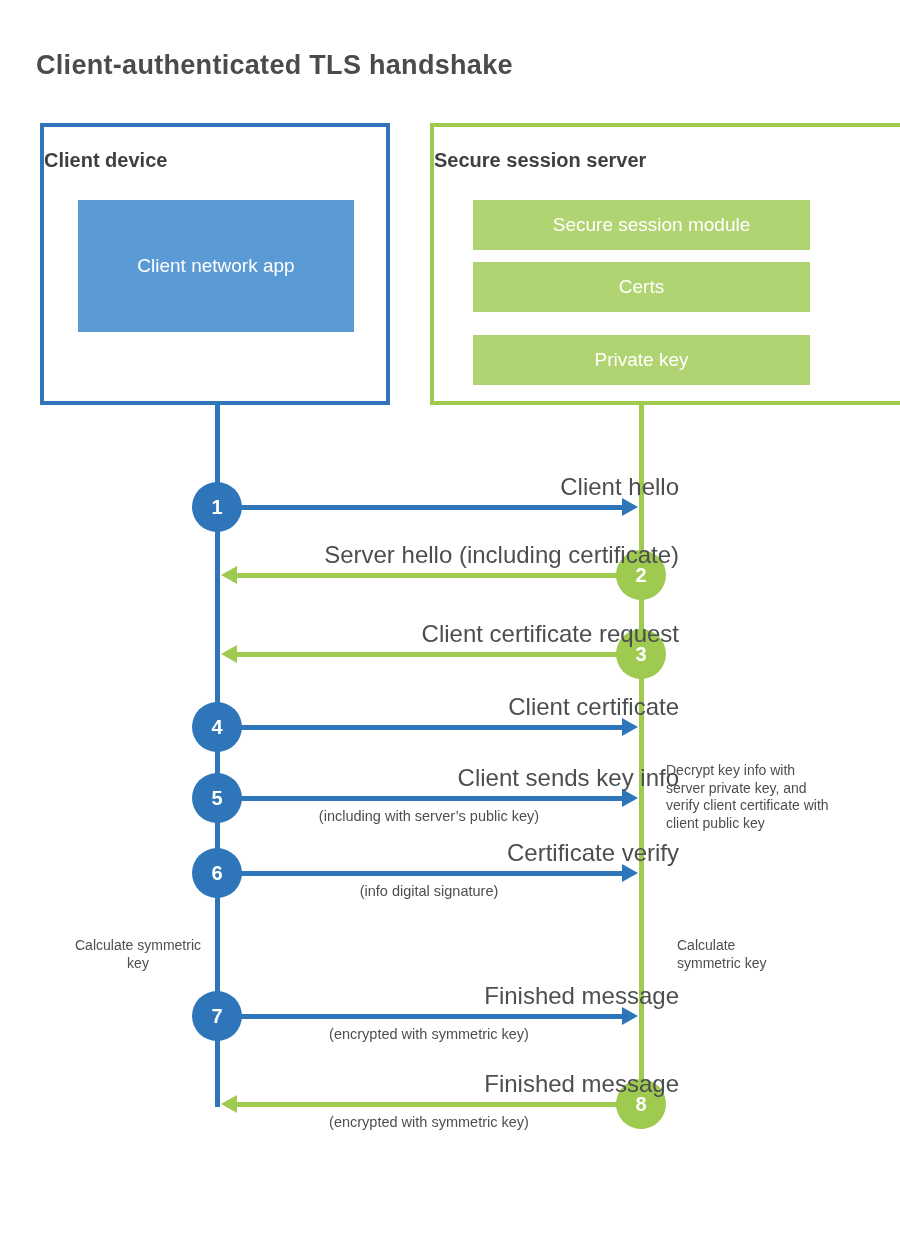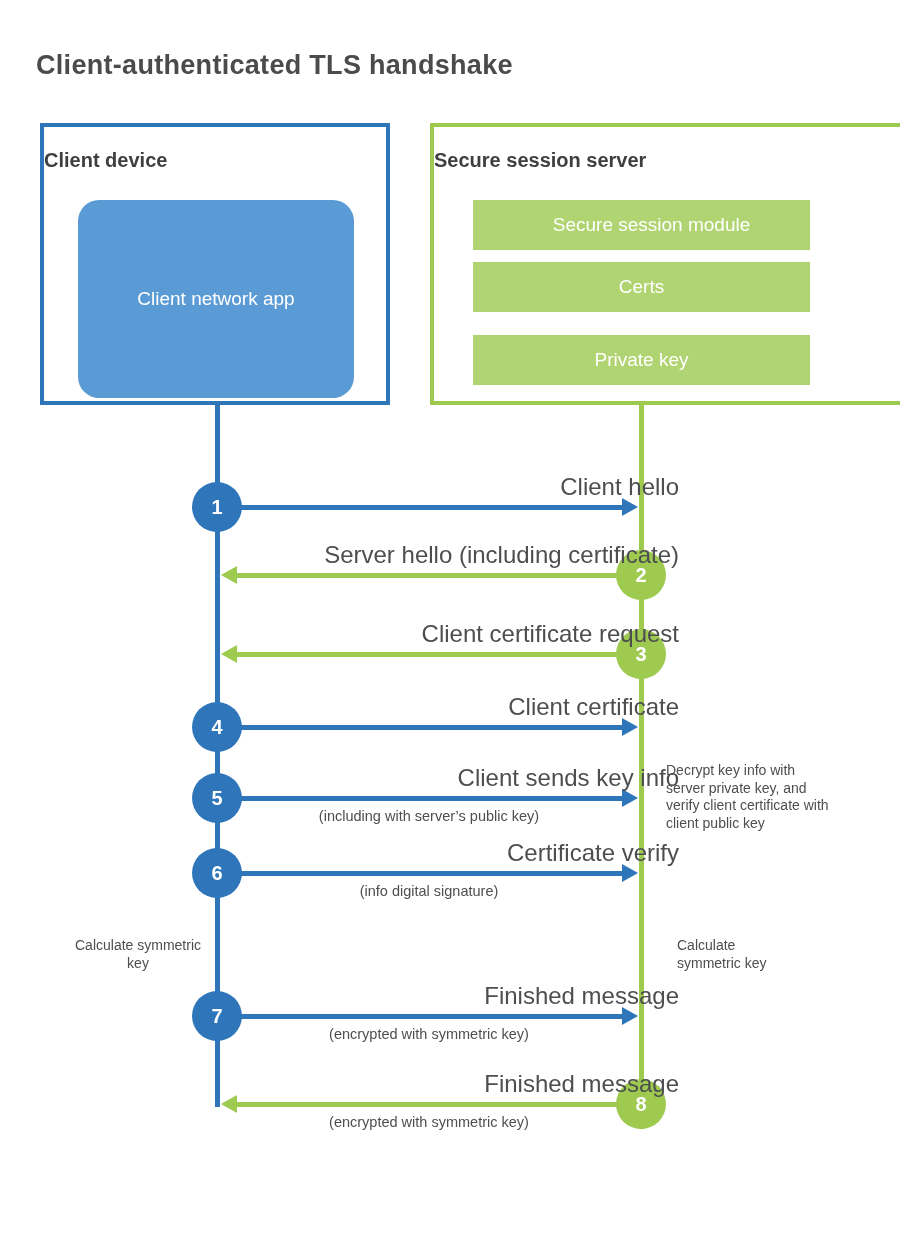--- a/index.html
+++ b/index.html
@@ -22,22 +22,22 @@
 
   
   .actor-box{position:absolute;top:123px;height:282px;background:#fff;}
   .client-box{left:40px;width:350px;border:4px solid var(--blue);}
   .server-box{left:430px;width:488px;border:4px solid var(--green);}
   .actor-title{
     position:absolute;left:0;top:22px;width:100%;text-align:left;
     font-size:20px;font-weight:700;color:var(--heading);
   }
   .app-box{
-    position:absolute;left:34px;top:73px;width:276px;height:198px;
-    background:var(--blue-fill);display:flex;align-items:center;justify-content:center;border-radius:21px;
+    position:absolute;left:34px;top:73px;width:276px;height:132px;
+    background:var(--blue-fill);display:flex;align-items:center;justify-content:center;
   }
   .app-box .app-label{width:170px;text-align:center;color:#fff;font-size:19px;line-height:1.55;}
   .module-bar{
     position:absolute;left:39px;width:337px;height:50px;background:var(--green-fill);
     display:flex;align-items:center;justify-content:center;color:#fff;font-size:19px;
   }
   .bar-1{top:73px;padding-left:20px;}.bar-2{top:135px;}.bar-3{top:208px;}
 
   
   .lifeline{position:absolute;width:5px;top:404px;}

